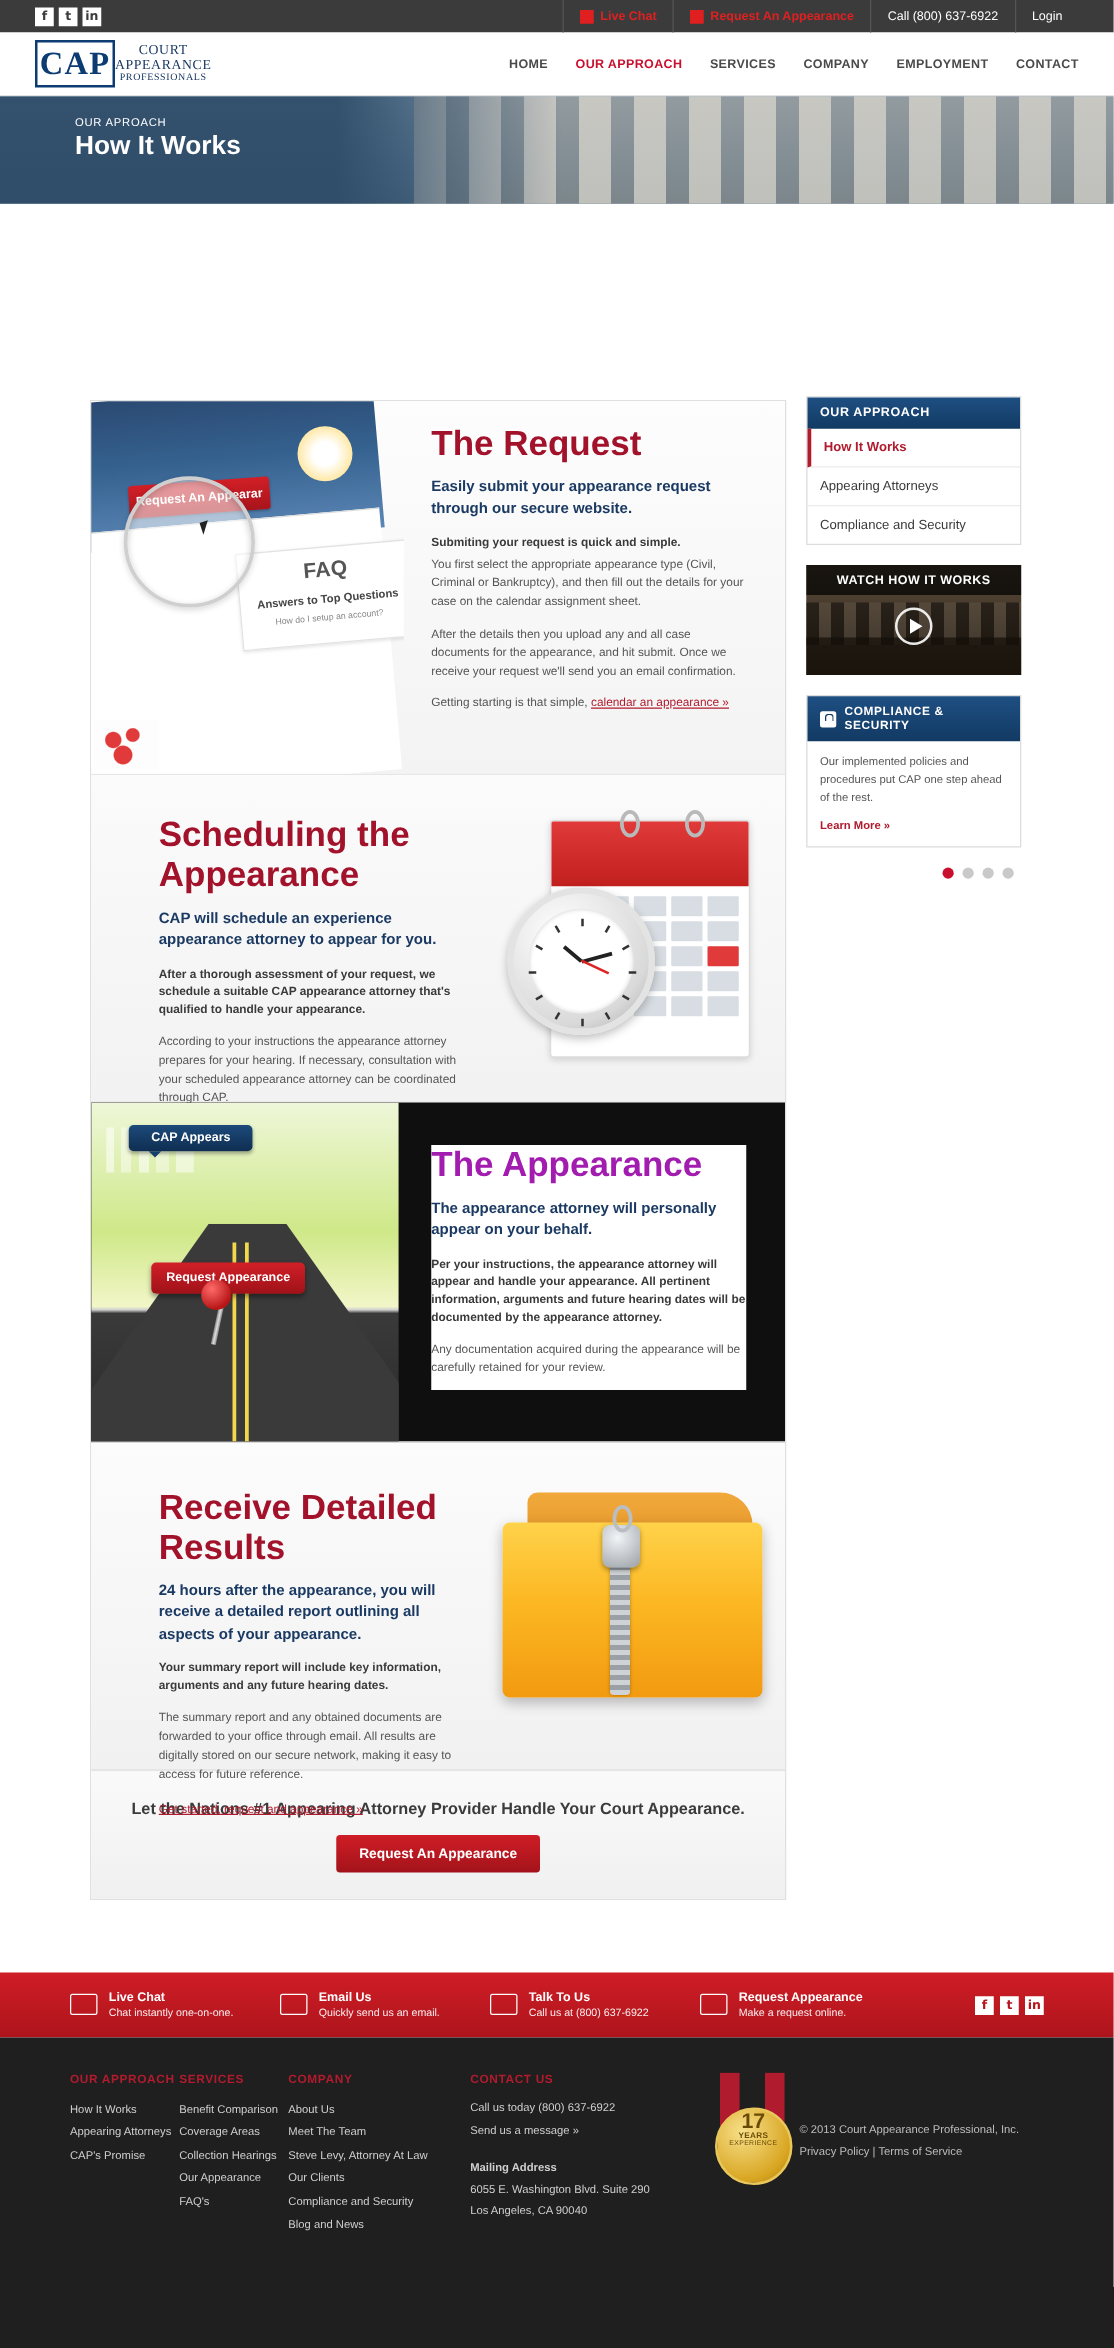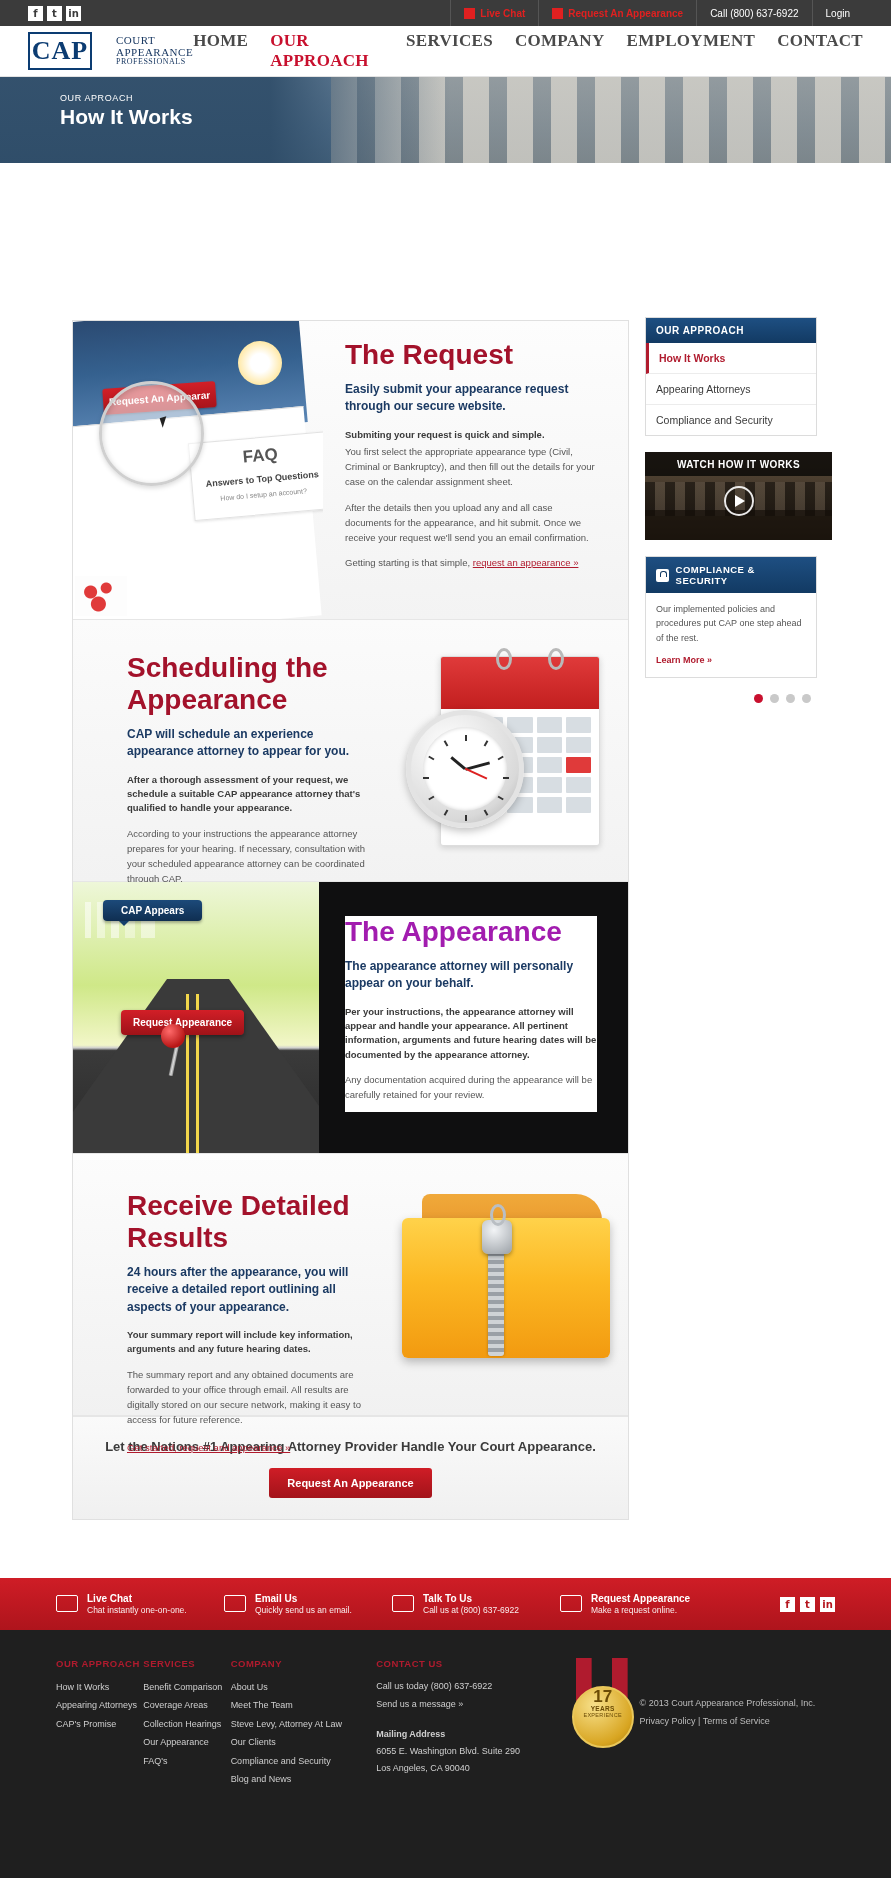--- a/index.html
+++ b/index.html
@@ -30,38 +30,37 @@
   .tb-red { color: #e02020; font-weight: bold; }
   .tb-badge {
     width: 11px; height: 11px; background: #e02020; display:inline-block;
   }
 
   
   .header {
     height: 51px; background: #ffffff; display: flex; align-items: center;
     padding: 0 28px; border-bottom: 1px solid #e3e3e3;
   }
-  .logo-wrap { display: flex; align-items: center; gap: 24px; }
+  .logo-wrap { display: flex; align-items: center; gap: 0; text-align: center; }
   .logo-box {
     width: 64px; height: 38px; border: 2px solid #0c3c72; background: #ffffff;
     display: flex; align-items: center; justify-content: center;
   }
   .logo-box span {
     font-family: "Liberation Serif", serif; font-size: 26px; font-weight: bold;
     color: #0c3c72; letter-spacing: 1px;
   }
   .logo-text { line-height: 1.05; font-family: "Liberation Serif", serif; color: #1b3a63;}
   .logo-text div:nth-child(1){ font-size: 11px; letter-spacing: .5px;}
   .logo-text div:nth-child(2){ font-size: 11px; letter-spacing: .5px;}
   .logo-text div:nth-child(3){ font-size: 8px; letter-spacing: .5px;}
   .nav { margin-left: auto; display: flex; gap: 22px; }
   .nav a {
-    font-size: 17px; font-weight: bold; color: #4a4a4a; text-decoration: none;
+    font-size: 10px; font-weight: bold; color: #4a4a4a; text-decoration: none;
     letter-spacing: .3px;
-    font-family: Liberation Serif, serif;
   }
   .nav a.active { color: #c8102e; }
 
   
   .hero {
     height: 86px; position: relative; overflow: hidden;
     background: linear-gradient(180deg,#8ea7bd 0%, #6c8aa5 60%, #5b7890 100%);
   }
   .hero-cols {
     position: absolute; right: 0; top: 0; width: 560px; height: 86px;
@@ -253,21 +252,21 @@
     background: linear-gradient(180deg,#1e4f82,#123a63); color:#fff; font-size:10px;
     font-weight:bold; letter-spacing:.5px; padding: 7px 10px;
   }
   .side-item {
     font-size: 10.5px; color:#3a3a3a; padding: 9px 10px; border-bottom:1px solid #ececec;
     cursor:pointer;
   }
   .side-item.active { color:#b01b2e; font-weight:bold; border-left: 3px solid #b01b2e; }
   .side-item:last-child { border-bottom: none; }
 
-  .video-box { position:relative; width:187px; height: 88px; overflow:hidden; margin-bottom:16px;
+  .video-box { position:relative; width:172px; height: 88px; overflow:hidden; margin-bottom:16px;
      background: linear-gradient(180deg,#5a4b3a,#2b2218); }
   .video-head { position:absolute; left:0; top:0; width:100%; height: 24px;
      background: rgba(0,0,0,.72); color:#fff; font-size:10px; font-weight:bold;
      display:flex; align-items:center; justify-content:center; letter-spacing:.4px; z-index:2;}
   .video-bench { position:absolute; left:0; bottom:0; width:100%; height: 30px; background: rgba(20,14,8,.7);}
   .video-people { position:absolute; left:0; bottom: 24px; width:100%; height: 34px;
      background: repeating-linear-gradient(90deg, rgba(0,0,0,.45) 0 10px, rgba(255,255,255,.06) 10px 20px);}
   .play-btn {
     position:absolute; left: 50%; top: 56%; transform: translate(-50%,-50%);
     width: 30px; height: 30px; border-radius: 50%; border: 2px solid rgba(255,255,255,.9);
@@ -405,21 +404,21 @@
         <div class="magnifier"></div>
         <div class="cursor-art"></div>
       </div>
       <div class="p1-text">
         <h2 class="sec-title">The Request</h2>
         <h3 class="sec-sub">Easily submit your appearance request through our secure website.</h3>
         <p class="lead">Submiting your request is quick and simple.</p>
         <p class="body">You first select the appropriate appearance type (Civil, Criminal or Bankruptcy), and then fill out the details for your case on the calendar assignment sheet.</p>
         <p class="body">After the details then you upload any and all case documents for the appearance, and hit submit. Once we receive your request we'll send you an email confirmation.</p>
         <p class="body">
-          <span>Getting starting is that simple, </span><a class="inline-link" href="#">request an appearance »</a>
+          <span>Getting starting is that simple, </span><a class="inline-link" href="#">calendar an appearance »</a>
         </p>
       </div>
     </div>
 
     <div class="panel p2">
       <div class="p2-text">
         <h2 class="sec-title">Scheduling the Appearance</h2>
         <h3 class="sec-sub">CAP will schedule an experience appearance attorney to appear for you.</h3>
         <p class="lead">After a thorough assessment of your request, we schedule a suitable CAP appearance attorney that's qualified to handle your appearance.</p>
         <p class="body" style="margin-top:10px">According to your instructions the appearance attorney prepares for your hearing. If necessary, consultation with your scheduled appearance attorney can be coordinated through CAP.</p>

